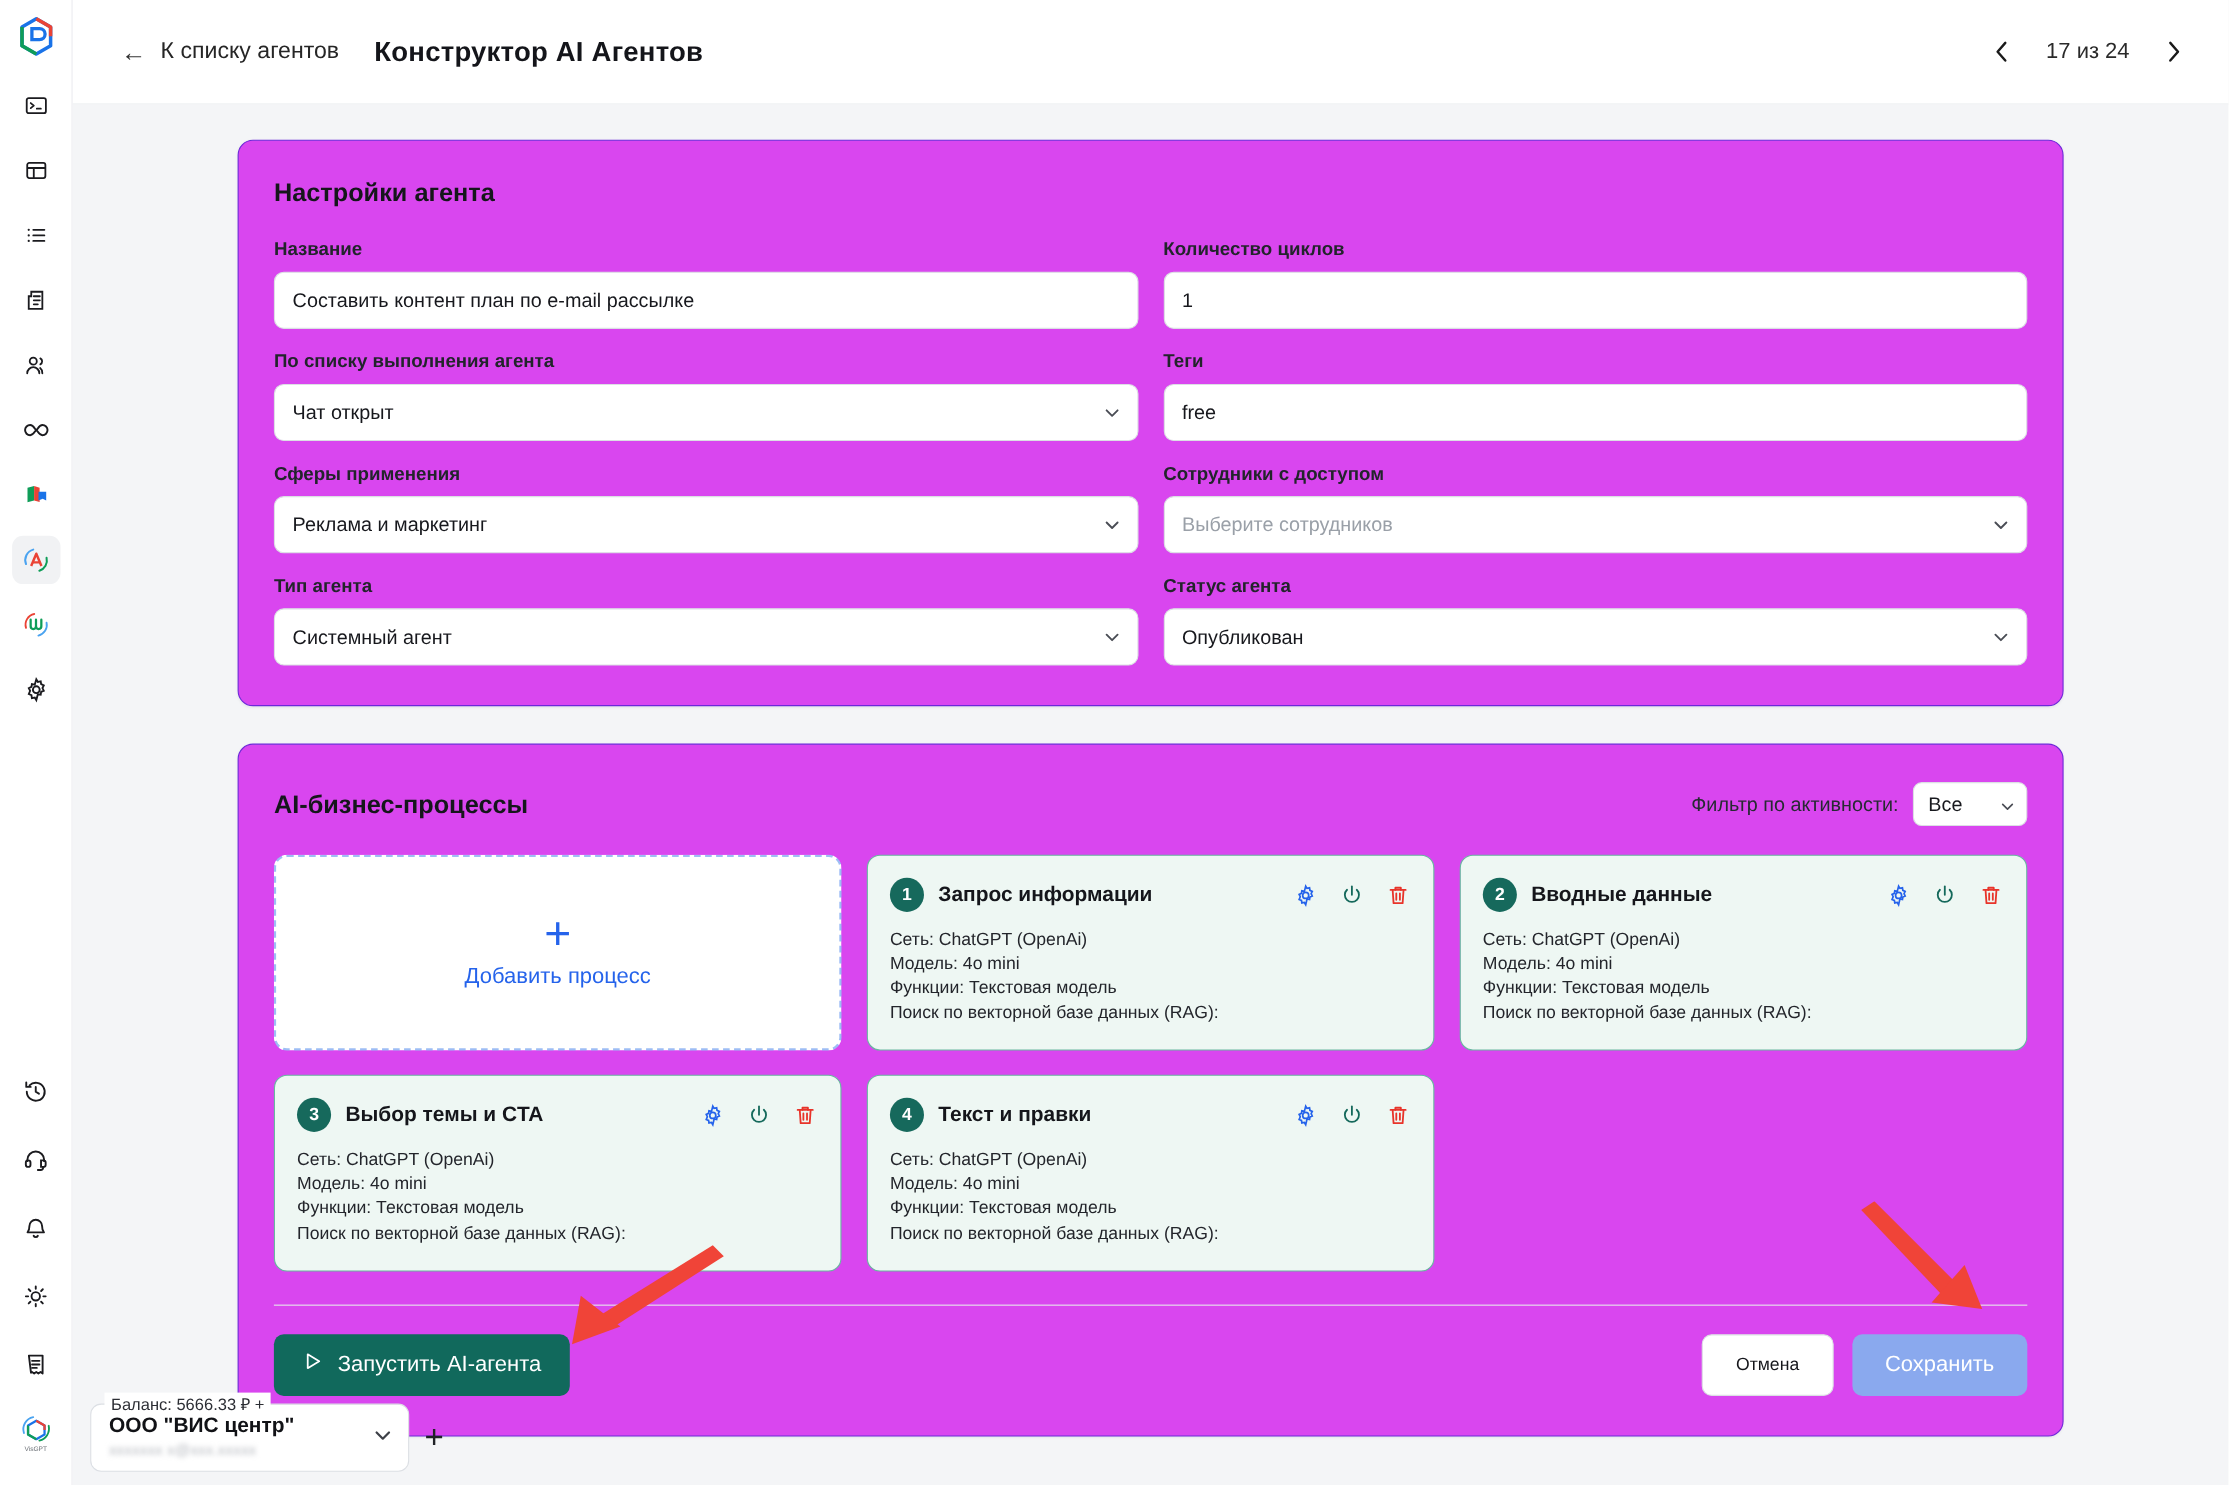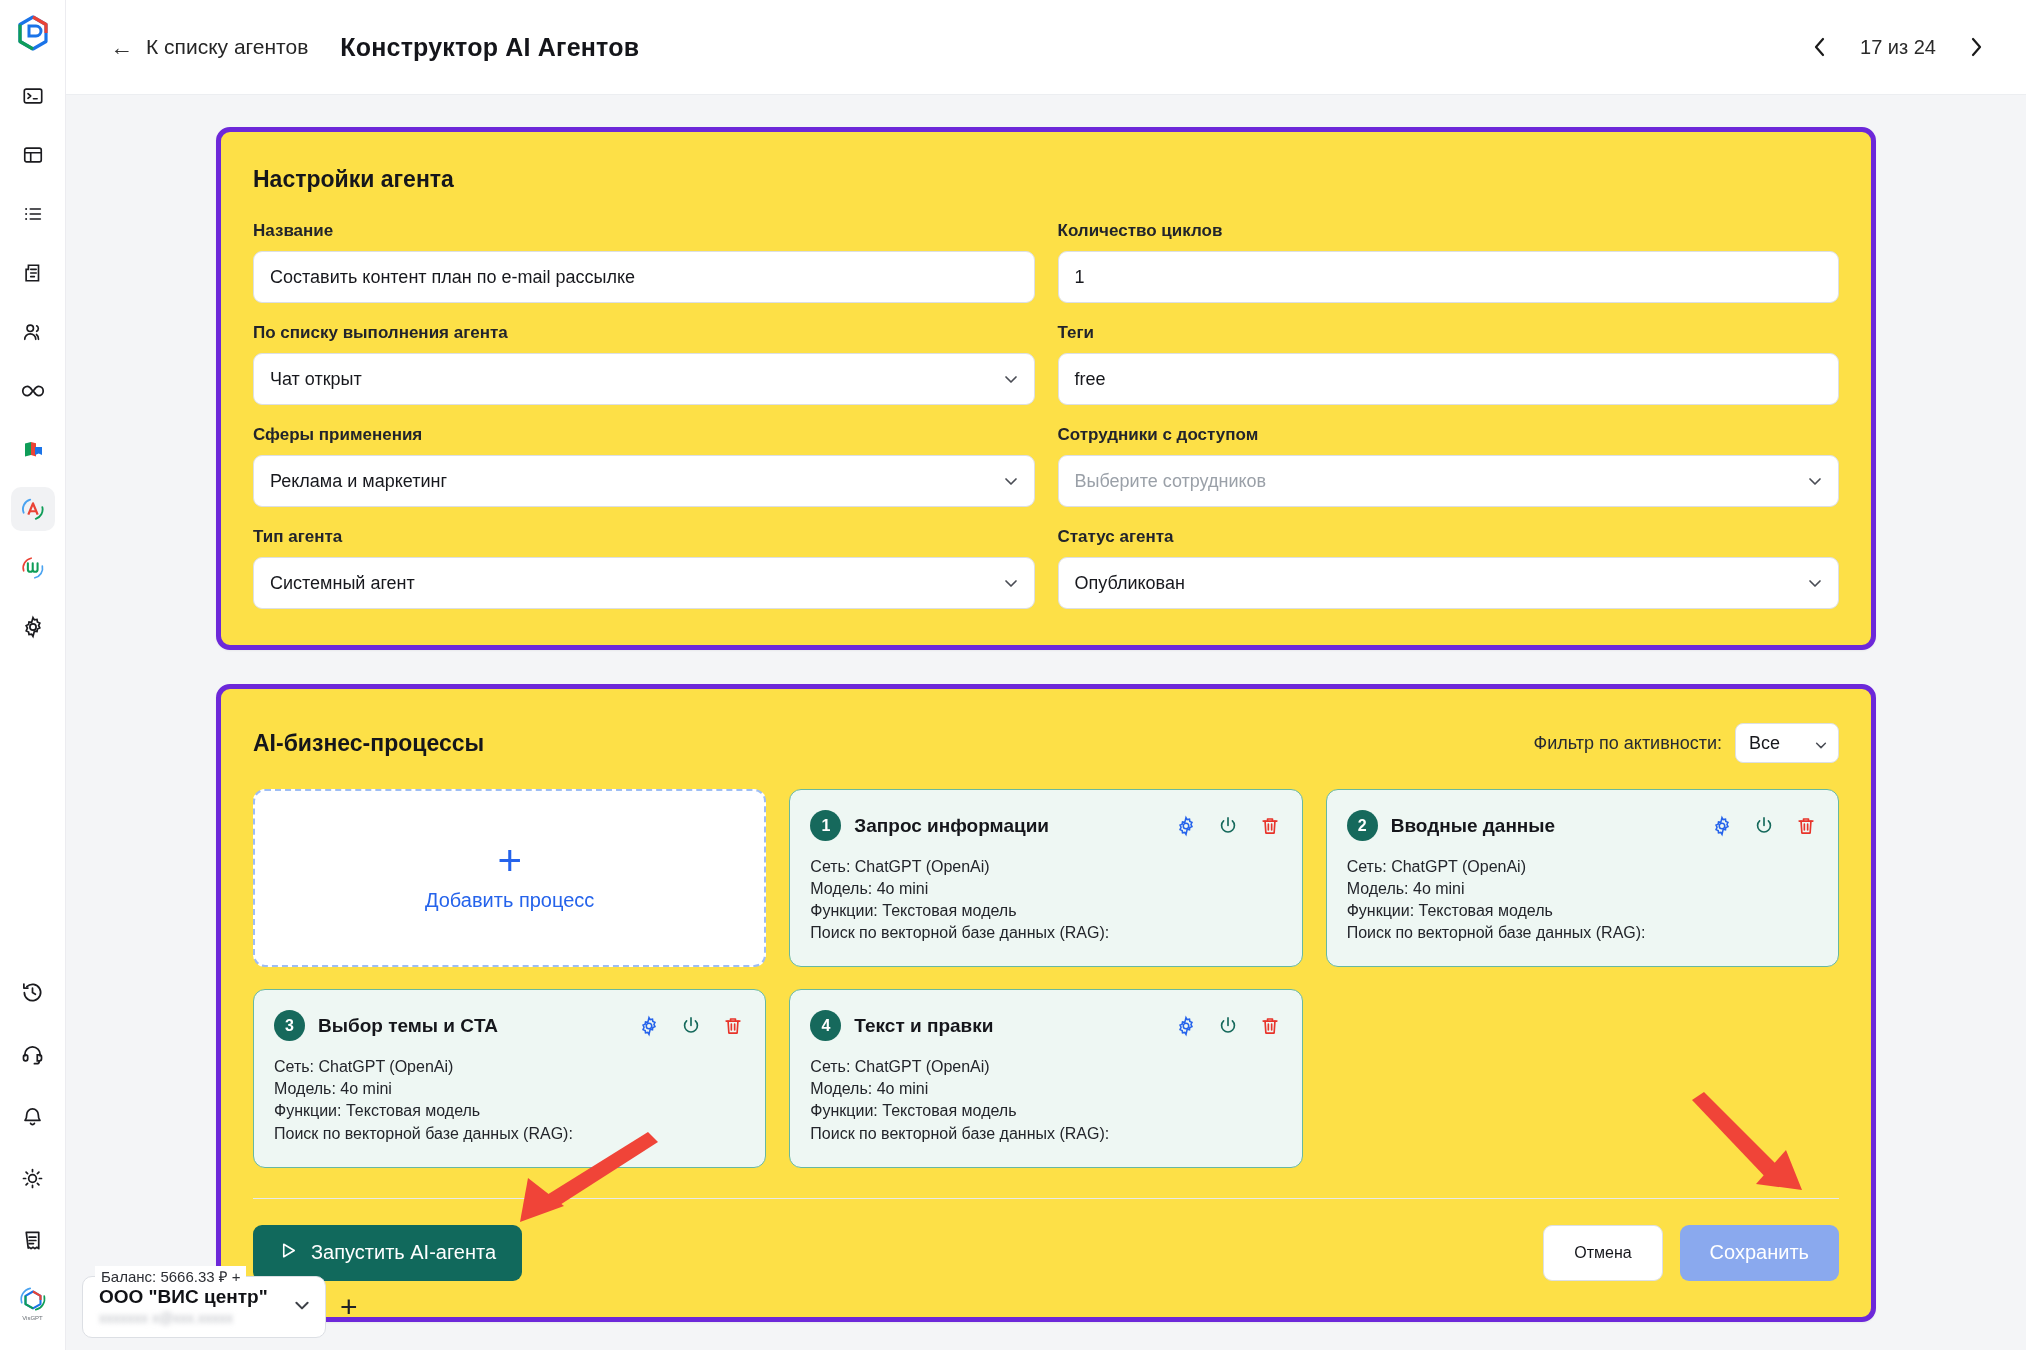--- a/index.html
+++ b/index.html
@@ -44,25 +44,25 @@
   .back-link { display: flex; align-items: center; gap: 13px; color: #262626; font-size: 21px; cursor: pointer; }
   .back-arrow { font-size: 23px; line-height: 1; color: #333; }
   .page-title { font-size: 25px; font-weight: bold; color: #14151a; margin-left: 32px; letter-spacing: .2px; }
   .top-right { margin-left: auto; display: flex; align-items: center; gap: 26px; }
   .pager-btn { width: 28px; height: 28px; display: flex; align-items: center; justify-content: center; cursor: pointer; color: #1a1a1a; }
   .pager-label { font-size: 20px; color: #2a2a2a; }
 
   .scroll-area { flex: 1 1 auto; overflow: hidden; padding: 32px 0 0 0; }
 
   .card {
-    background: #fde047; border-radius: 14px;
+    background: #d946ef; border-radius: 14px;
     margin: 0 auto 34px auto;
     width: 1660px;
     box-shadow: 0 1px 2px rgba(16,24,40,.05);
-    border: 5px solid #6d28d9;
+    border: 1px solid #6d28d9;
   }
   .card-pad { padding: 34px 32px 36px 32px; }
   .card-title { font-size: 23px; font-weight: bold; color: #15161b; margin-bottom: 28px; }
 
   
   .grid3 { display: grid; grid-template-columns: 1fr 1fr; column-gap: 23px; row-gap: 20px; }
   .field-label { font-size: 17px; font-weight: bold; color: #22242b; margin-bottom: 10px; }
   .control {
     height: 52px; border: 1px solid #dcdfe4; border-radius: 9px;
     background: #ffffff; display: flex; align-items: center;
@@ -133,21 +133,21 @@
     padding: 0 30px; font-size: 20px; color: #ffffff; cursor: pointer; font-family: inherit;
   }
 
   
   .balance-widget {
     position: absolute; left: 82px; bottom: 12px; z-index: 40;
     display: flex; align-items: flex-end; gap: 14px;
   }
   .fieldset-box {
     border: 1px solid #dcdfe4; border-radius: 10px; background: #ffffff;
-    width: 244px; height: 62px; position: relative; padding: 0 44px 0 16px;
+    width: 290px; height: 62px; position: relative; padding: 0 44px 0 16px;
     display: flex; flex-direction: column; justify-content: center; cursor: pointer;
   }
   .legend {
     position: absolute; top: -11px; left: 12px; background: #ffffff;
     padding: 0 6px; font-size: 15px; color: #2c2e34; white-space: nowrap;
   }
   .company-name { font-size: 19px; font-weight: bold; color: #111216; line-height: 1.05; }
   .company-mail { font-size: 14px; color: #b9bcc2; filter: blur(2.6px); line-height: 1.3; margin-top: 2px; }
   .fs-chev { position: absolute; right: 14px; top: 50%; transform: translateY(-50%); color: #3d4047; }
   .add-company { font-size: 30px; color: #202227; font-weight: 300; line-height: 1; padding-bottom: 16px; cursor: pointer; }

